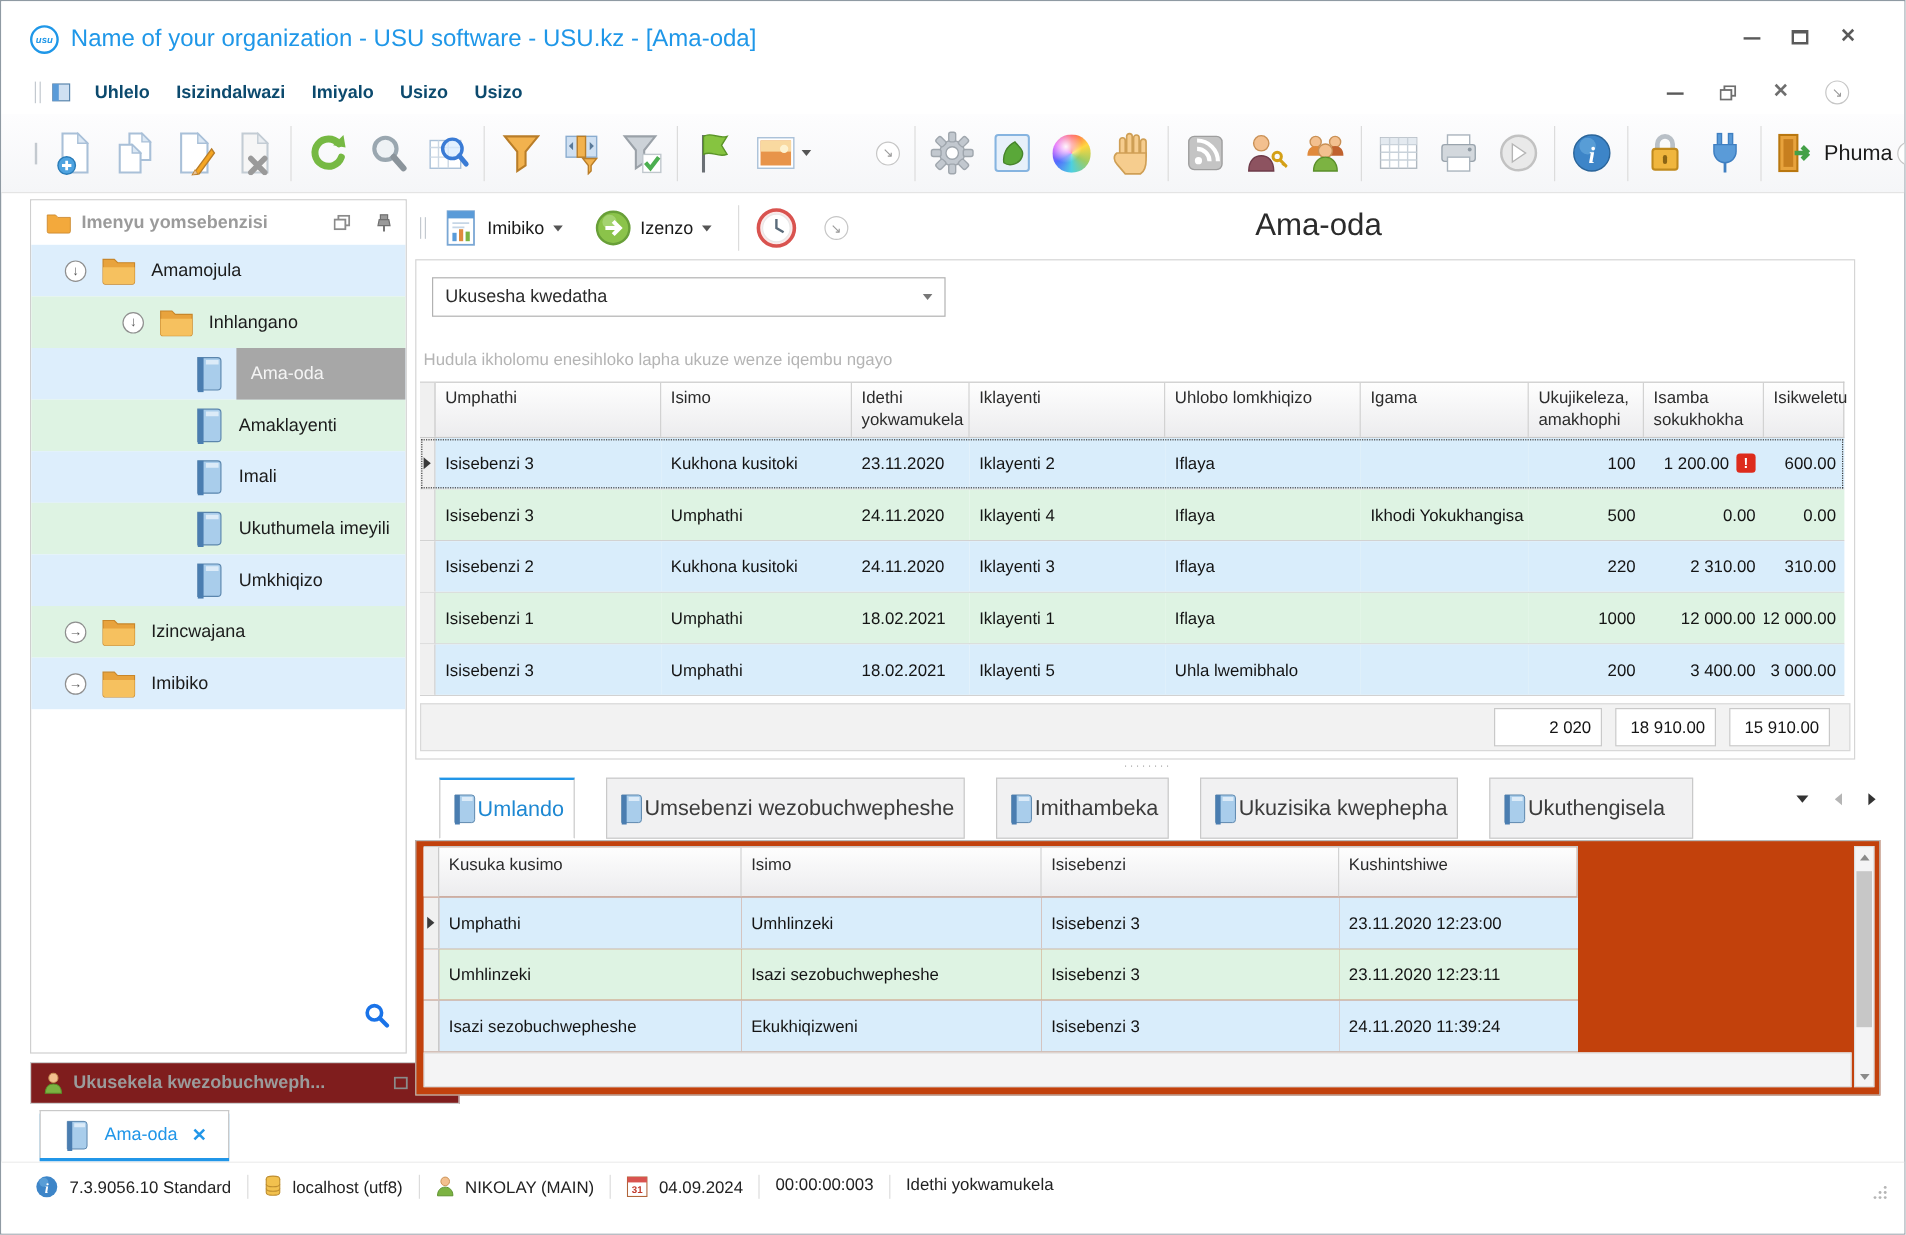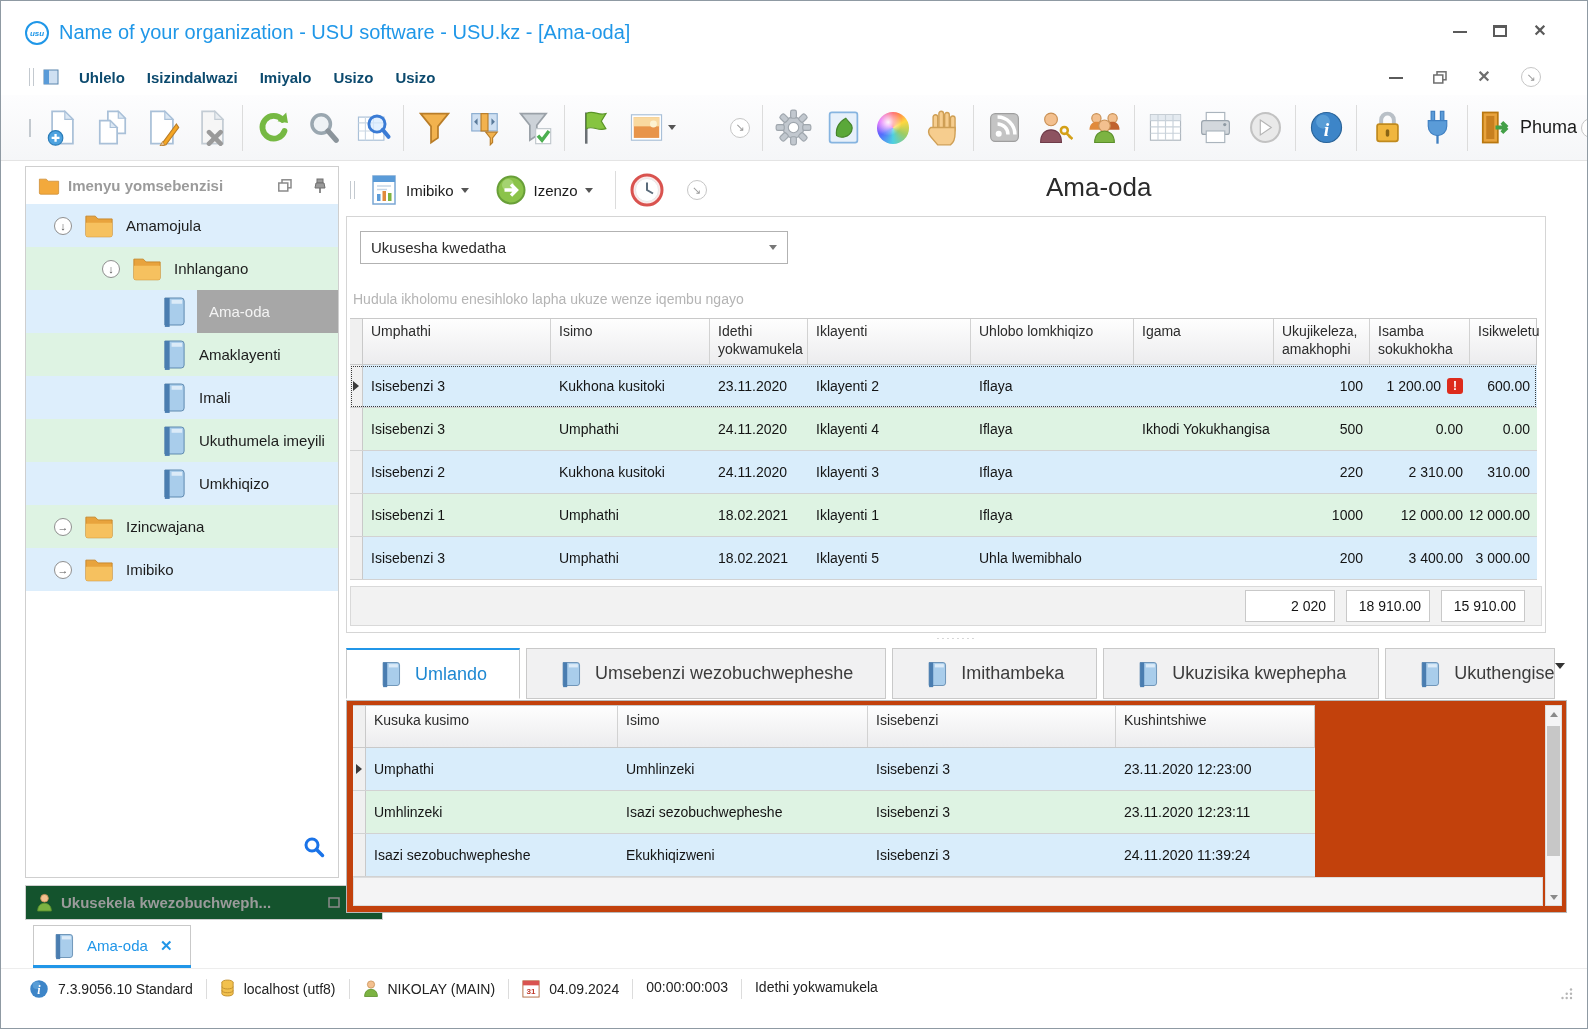--- a/index.html
+++ b/index.html
@@ -48,21 +48,21 @@
   .exp{ width:18px; height:18px; border:1px solid #8f8f8f; border-radius:50%; background:#fff; color:#555;
         font-size:11px; line-height:16px; text-align:center; flex:none; cursor:pointer; }
   .tlabel{ font-size:15px; color:#1c1c1c; margin-left:12px; flex:1; height:100%; display:flex; align-items:center; }
   .tlabel.sel{ background:#a7a7a7; color:#f4f4f4; padding-left:12px; margin-left:10px; }
   .ind0{ padding-left:28px; } .ind1{ padding-left:76px; } .ind2{ padding-left:134px; }
   .tree-icon{ margin-left:12px; flex:none; display:flex; }
   .side-search{ position:absolute; right:12px; bottom:14px; cursor:pointer; }
 
   
   .support{ position:absolute; left:24px; top:884px; width:358px; height:35px; border:1px solid #cfcfcf;
-            display:flex; align-items:center; gap:8px; padding:0 10px; background:#14532d; }
+            display:flex; align-items:center; gap:8px; padding:0 10px; background:#7f1d1d; }
   .support-title{ color:#9b9b9b; font-weight:bold; font-size:15px; flex:1; white-space:nowrap; overflow:hidden; }
   .doctabs{ position:absolute; left:24px; top:922px; width:1540px; height:45px; }
   .doctab{ position:absolute; left:8px; top:2px; height:40px; display:flex; align-items:center; gap:12px;
            padding:0 18px; background:#fff; border:1px solid #c9c9c9; border-bottom:none;
            box-shadow:0 3px 0 #2196e8; cursor:pointer; }
   .doctab-label{ color:#2196e8; font-size:15px; }
   .doctab-close{ color:#2196e8; font-weight:bold; font-size:15px; cursor:pointer; }
   .statusbar{ position:absolute; left:0; top:967px; width:100%; height:60px; border-top:1px solid #ededed;
               display:flex; align-items:flex-start; padding:10px 14px 0 28px; gap:13px; font-size:14px; background:#fff;}
   .sitem{ display:flex; align-items:center; gap:9px; }
@@ -100,22 +100,22 @@
             border:1px solid #d9d9d9; display:flex; align-items:center; justify-content:flex-end; gap:11px; padding:0 16px; }
   .sumbox{ height:32px; background:#fff; border:1px solid #c9c9c9; display:flex; align-items:center;
            justify-content:flex-end; padding:0 8px; font-size:14px; color:#141414; }
   .sb1{ width:90px; } .sb2{ width:84px; } .sb3{ width:84px; }
 
   .splitter{ position:absolute; left:345px; top:633px; width:1221px; height:10px; text-align:center;
              color:#a9a9a9; font-size:9px; letter-spacing:2px; line-height:8px; cursor:row-resize; }
 
   
   .tabsrow{ position:absolute; left:345px; top:645px; width:1221px; height:53px; display:flex; align-items:flex-end; }
-  .tab{ height:51px; display:flex; align-items:center; gap:13px; padding:0 32px; font-size:18px; color:#3c3c3c;
-        background:#f1f1f2; border:1px solid #c9c9c9; margin-right:6px; cursor:pointer; white-space:nowrap; overflow:hidden; flex:none; }
+  .tab{ height:51px; display:flex; align-items:center; padding:0 8px; font-size:18px; color:#3c3c3c;
+        background:#f1f1f2; border:1px solid #c9c9c9; margin-right:6px; cursor:pointer; white-space:nowrap; overflow:hidden; flex:none;margin-left:20px; }
   .tab.active{ background:#fff; color:#1e88d2; border-top:2px solid #2196e8; border-bottom:1px solid #fff; }
   .tab.clipped{ width:170px; margin-right:0; }
   .tabnav{ display:flex; align-items:center; gap:22px; margin:0 4px 28px auto; }
   .tri{ width:0; height:0; display:inline-block; cursor:pointer; }
   .tri-down{ border-left:5px solid transparent; border-right:5px solid transparent; border-top:6px solid #333; }
   .tri-left{ border-top:5px solid transparent; border-bottom:5px solid transparent; border-right:6px solid #b5b5b5; }
   .tri-right{ border-top:5px solid transparent; border-bottom:5px solid transparent; border-left:6px solid #333; }
 
   
   .bottompanel{ position:absolute; left:345px; top:699px; width:1221px; height:213px; border:1px solid #b9b9b9; background:#c2410c; }

